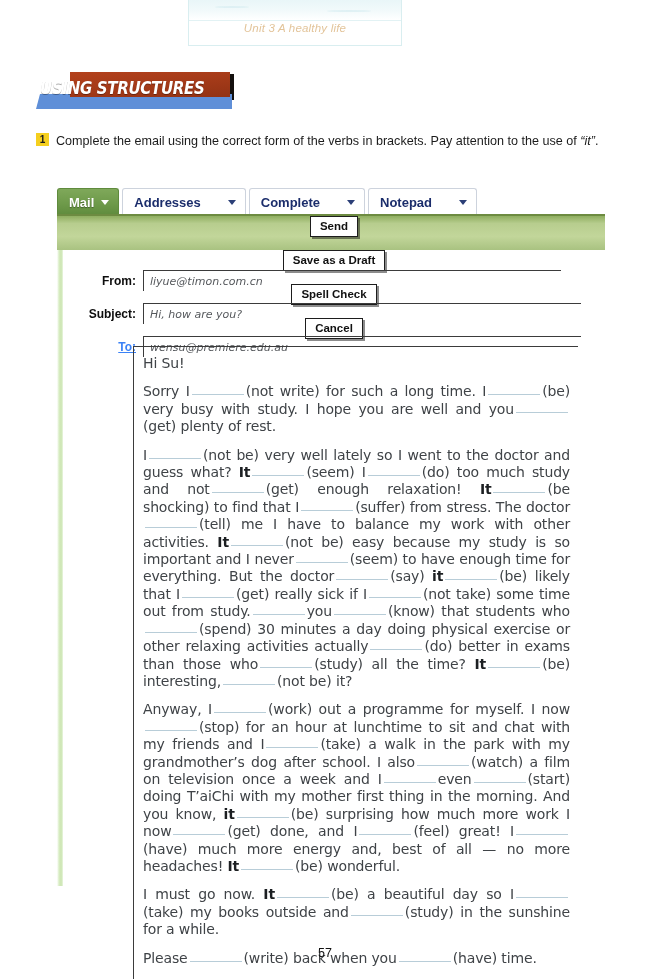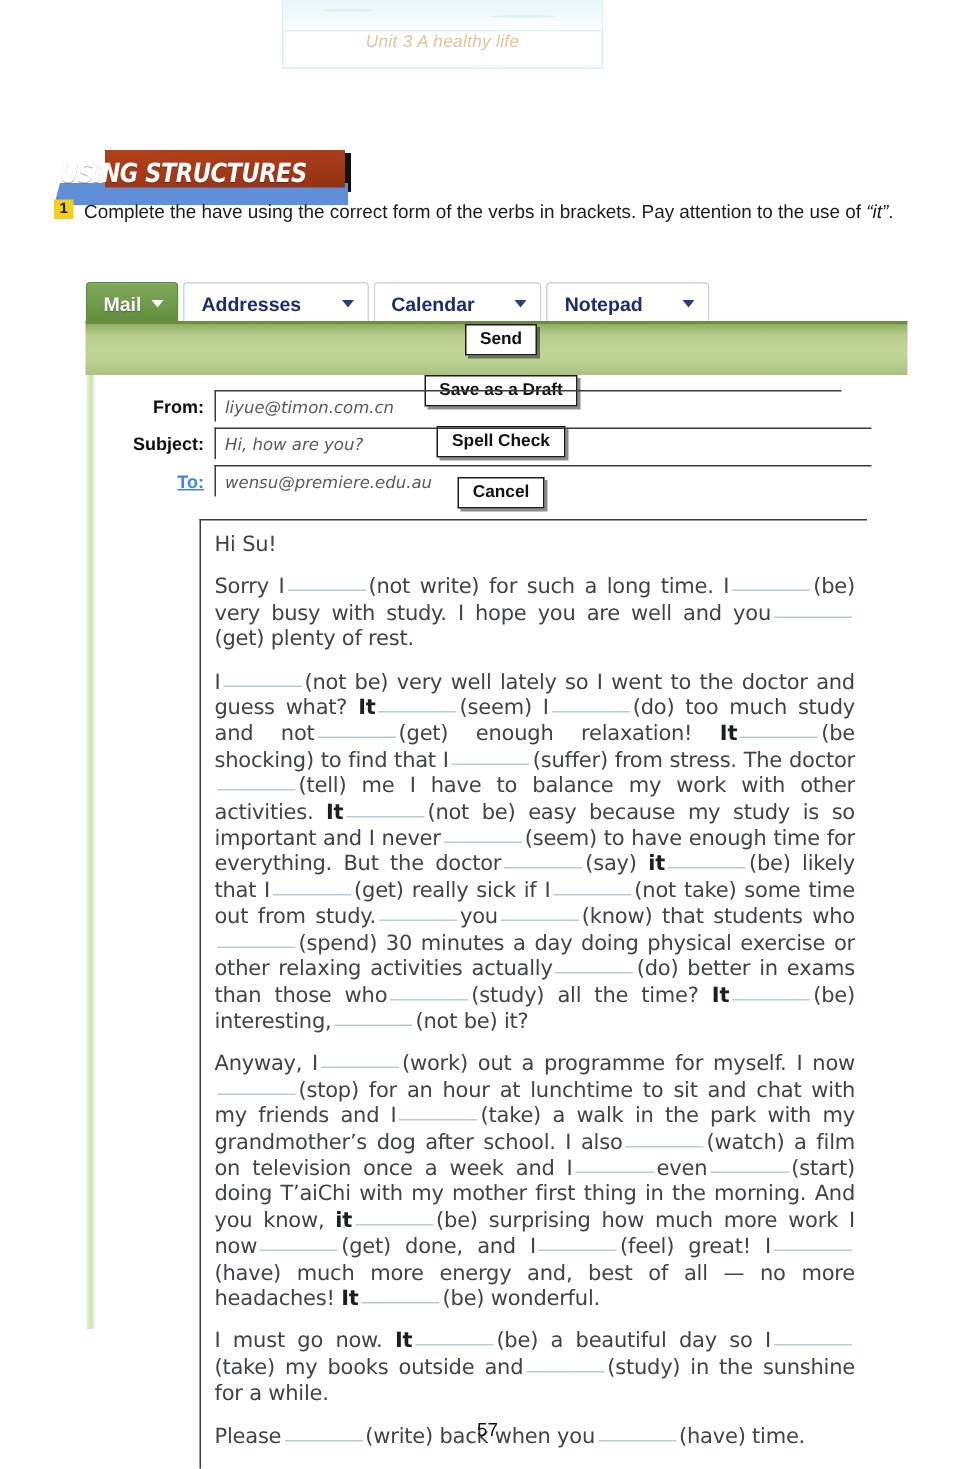--- a/index.html
+++ b/index.html
@@ -58,21 +58,21 @@
     font-size: 11.5px;
     color: #e3c49a;
     letter-spacing: .2px;
     white-space: nowrap;
   }
 
   
   .section-banner {
     position: absolute;
     left: 36px;
-    top: 100px;
+    top: 72px;
     width: 200px;
     height: 40px;
   }
   .banner-shadow {
     position: absolute;
     left: 38px; top: 2px;
     width: 160px; height: 26px;
     background: #14100e;
   }
   .banner-brick {
@@ -228,20 +228,21 @@
     position: absolute;
     left: 10px;
     top: 72px;
     width: 538px;
   }
   .field-row {
     display: flex;
     align-items: flex-end;
     height: 23px;
     margin-bottom: 2px;
+    margin-top: 10px;
   }
   .field-label {
     width: 76px;
     text-align: right;
     font-size: 12px;
     font-weight: bold;
     color: #0d0d0d;
     padding-right: 7px;
     padding-bottom: 3px;
     box-sizing: border-box;
@@ -320,36 +321,36 @@
 
 <div class="section-banner">
   <div class="banner-shadow"></div>
   <div class="banner-blue"></div>
   <div class="banner-brick"></div>
   <div class="banner-text">USING STRUCTURES</div>
 </div>
 
 <div class="exercise">
   <div class="ex-num">1</div>
-  <div class="ex-text"><span>Complete the have using the correct form of the verbs in brackets. Pay attention to the use of </span><i>“it”</i><span>.</span></div>
+  <div class="ex-text"><span>Complete the email using the correct form of the verbs in brackets. Pay attention to the use of </span><i>“it”</i><span>.</span></div>
 </div>
 
 <div class="mail-client">
 
   <div class="tab-strip">
     <div class="tab active">
       <span>Mail</span>
       <span class="caret"></span>
     </div>
     <div class="tab inactive">
       <span>Addresses</span>
       <span class="caret"></span>
     </div>
     <div class="tab inactive">
-      <span>Calendar</span>
+      <span>Complete</span>
       <span class="caret"></span>
     </div>
     <div class="tab inactive">
       <span>Notepad</span>
       <span class="caret"></span>
     </div>
   </div>
 
   <div class="toolbar">
     <div class="tb-btn">Send</div>

